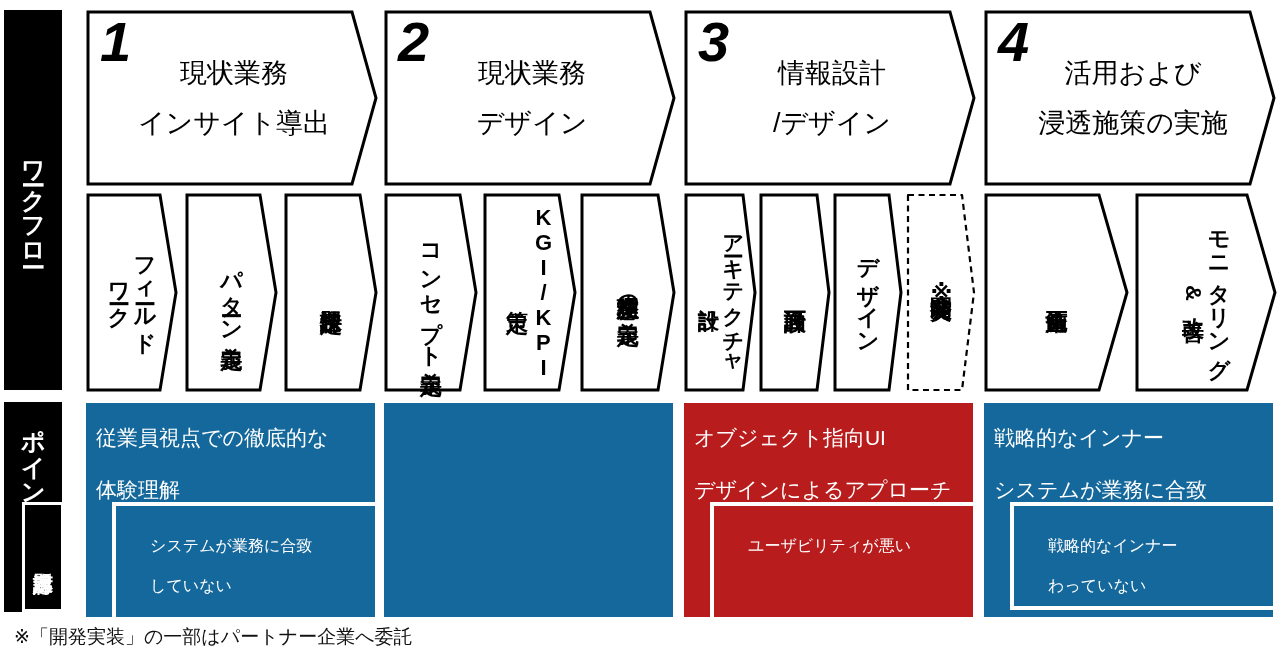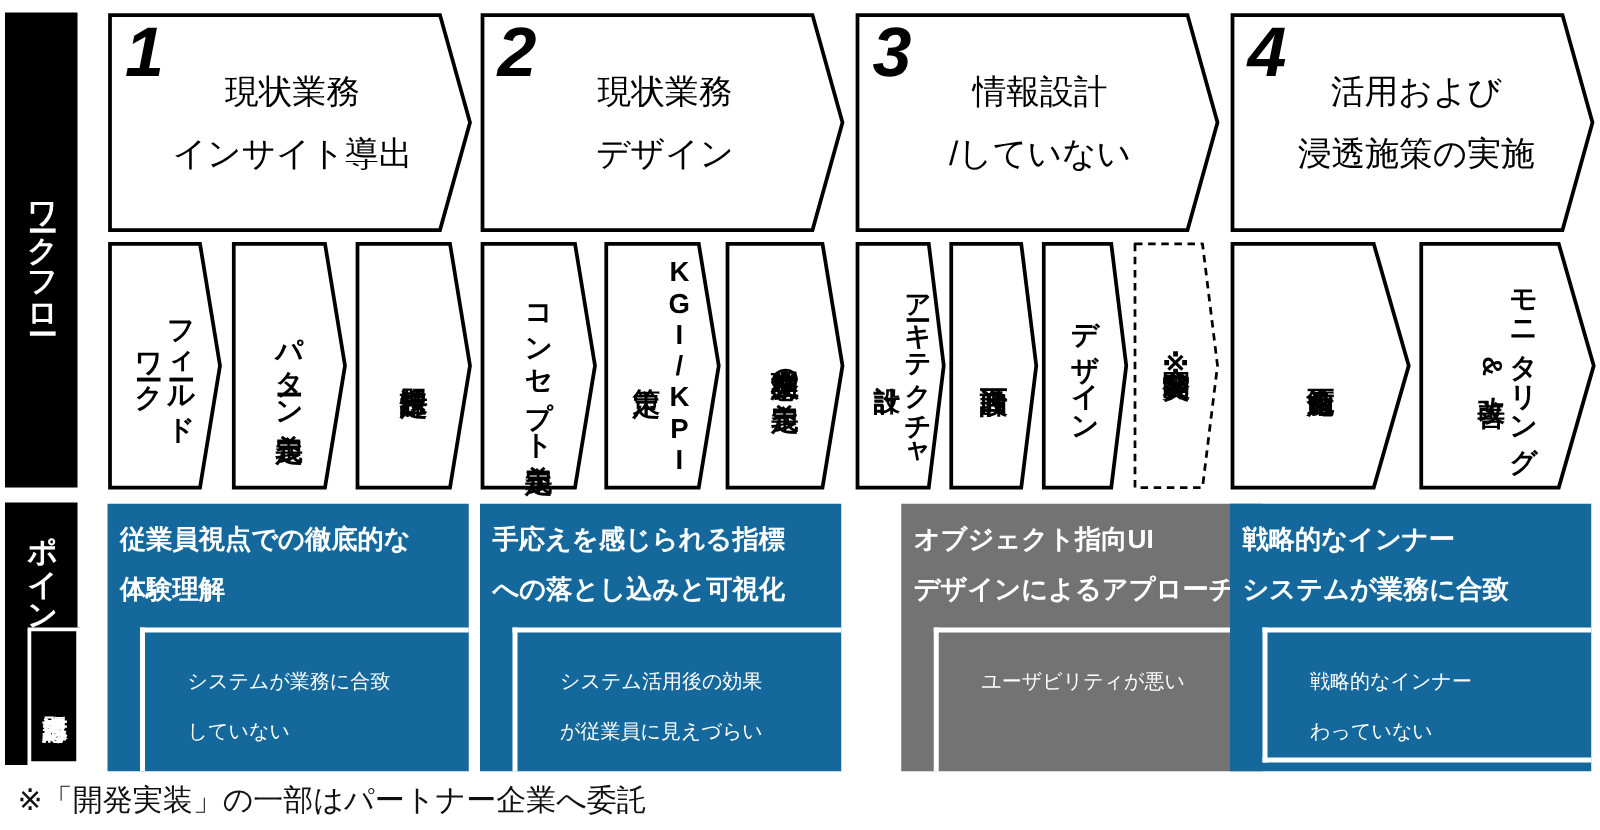--- a/index.html
+++ b/index.html
@@ -45,34 +45,34 @@
   }
   .step{top:193px;height:199px;}
   .step .arrow-content{display:flex;align-items:center;justify-content:center;}
   .step .vtext{font-size:22px;}
   
   .point-box{
     position:absolute;left:0;top:403px;width:289px;height:214px;
     background:#14689B;color:#fff;box-sizing:border-box;
   }
   .point-text{
-    padding:9px 6px 0 10px;font-size:21px;font-weight:bold;
-    line-height:40px;white-space:pre-line;
+    padding:9px 6px 0 10px;font-size:21px;font-weight:normal;
+    line-height:52px;white-space:pre-line;
   }
   .issue-box{
     position:absolute;left:26px;top:99px;right:0;bottom:0;
     border-left:4px solid #fff;border-top:4px solid #fff;
   }
   .issue-box.with-bottom{bottom:7px;border-bottom:4px solid #fff;}
   .issue-text{
     padding:20px 6px 0 34px;font-size:16px;font-weight:normal;
     line-height:40px;white-space:pre-line;
   }
   
-  .footnote{position:absolute;left:14px;top:624px;font-size:24px;color:#111;}
+  .footnote{position:absolute;left:14px;top:624px;font-size:19px;color:#111;}
   
   .side-bar .vtext{font-size:24px;}
   .issues-tag .vtext{font-size:20px;line-height:1.05;}
 </style>
 </head>
 <body>
 
 <div class="canvas">
 
   <div class="side-bar" style="left:4px;top:10px;width:58px;height:380px;">
@@ -161,38 +161,32 @@
     </div>
     <div class="arrow step" style="left:196px;width:96px;">
         <svg width="96" height="199">
           <polygon points="2,2 78,2 94,99.5 78,197 2,197" fill="#fff" stroke="#000" stroke-width="3"></polygon>
         </svg>
       <div class="arrow-content">
           <span class="vtext">理想業務の定義</span>
         </div>
     </div>
     <div class="point-box" style="background: rgb(20, 104, 155);">
-      <div class="point-text">手応えを感じられる指標
-への落とし込みと可視化</div>
-      <div class="issue-box">
-        <div class="issue-text">システム活用後の効果
-が従業員に見えづらい</div>
-      </div>
     </div>
   </div>
 
   <div class="phase-col" style="left:684px;">
     <div class="arrow phase-head">
         <svg width="292" height="176">
           <polygon points="2,2 266,2 290,88 266,174 2,174" fill="#fff" stroke="#000" stroke-width="3"></polygon>
         </svg>
       <div class="arrow-content">
         <span class="phase-num">3</span>
         <div class="phase-title">情報設計
-/していない</div>
+/デザイン</div>
       </div>
     </div>
     <div class="arrow step" style="left:0;width:73px;">
         <svg width="73" height="199">
           <polygon points="2,2 59,2 71,99.5 59,197 2,197" fill="#fff" stroke="#000" stroke-width="3"></polygon>
         </svg>
       <div class="arrow-content">
           <span class="vtext" style="font-size:21px;">アーキテクチャ
 設計</span>
         </div>
@@ -214,21 +208,21 @@
         </div>
     </div>
     <div class="arrow step dashed" style="left:222px;width:70px;">
         <svg width="70" height="199">
           <polygon points="2,2 56,2 68,99.5 56,197 2,197" fill="#fff" stroke="#000" stroke-width="2.2" stroke-dasharray="6 4.5" stroke-linejoin="round"></polygon>
         </svg>
       <div class="arrow-content">
           <span class="vtext">開発実装※</span>
         </div>
     </div>
-    <div class="point-box" style="background: #737373; margin-left: 37px;">
+    <div class="point-box" style="background: #b91c1c;">
       <div class="point-text">オブジェクト指向UI
 デザインによるアプローチ</div>
       <div class="issue-box">
         <div class="issue-text">ユーザビリティが悪い</div>
       </div>
     </div>
   </div>
 
   <div class="phase-col" style="left:984px;">
     <div class="arrow phase-head">

